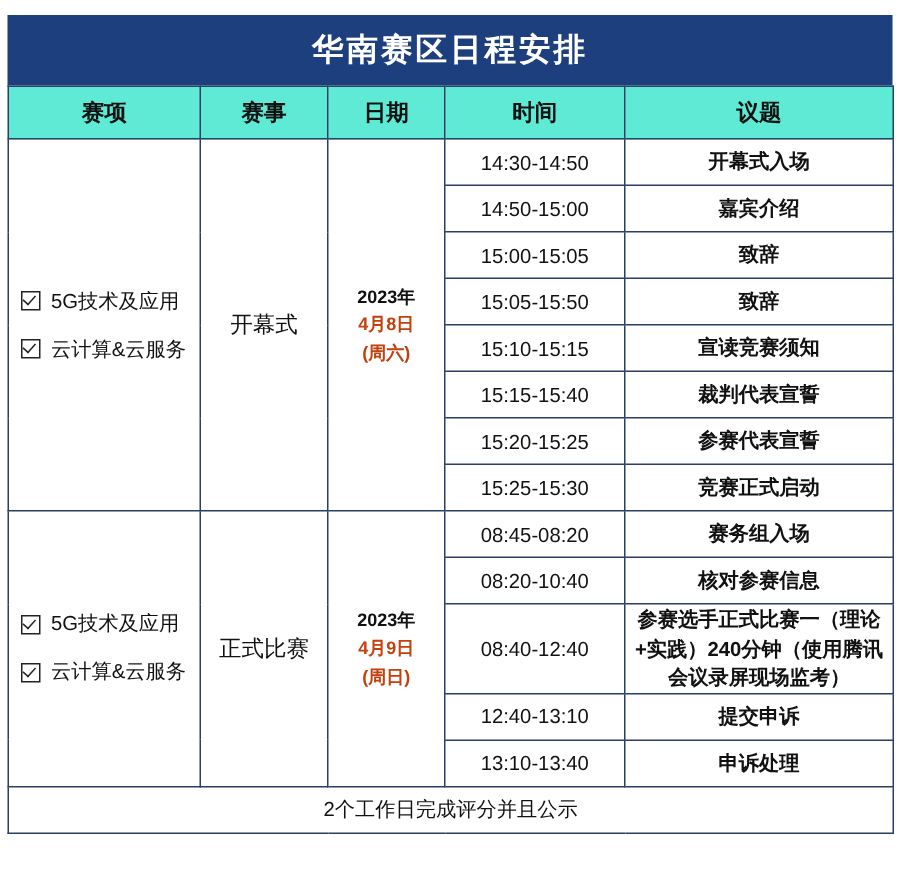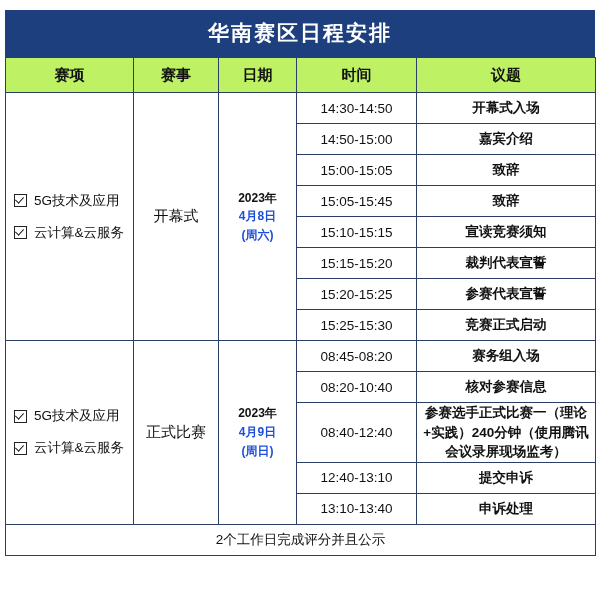--- a/index.html
+++ b/index.html
@@ -41,21 +41,21 @@
     border: 1px solid #2b3f66;
     padding: 0;
     text-align: center;
     vertical-align: middle;
     color: #111;
   }
   thead th {
     height: 34px;
     font-size: 15px;
     font-weight: bold;
-    background: #bef264;
+    background: #5eead4;
   }
   .col-item { width: 128px; }
   .col-event { width: 85px; }
   .col-date { width: 78px; }
   .col-time { width: 120px; }
   .col-topic { width: 179px; }
 
   td.item-cell {
     padding: 6px 4px;
     text-align: left;
@@ -91,21 +91,21 @@
   td.event-cell {
     font-size: 15px;
     font-weight: normal;
   }
   td.date-cell {
     font-size: 12px;
     line-height: 1.55;
     font-weight: bold;
   }
   .date-line-red {
-    color: #1d4ed8;
+    color: #c2410c;
   }
   td.time-cell {
     height: 30px;
     font-size: 13.5px;
   }
   td.topic-cell {
     height: 30px;
     font-size: 13.5px;
     padding: 5px 6px;
     line-height: 1.45;
@@ -167,29 +167,29 @@
       </tr>
       <tr>
         <td class="time-cell">14:50-15:00</td>
         <td class="topic-cell">嘉宾介绍</td>
       </tr>
       <tr>
         <td class="time-cell">15:00-15:05</td>
         <td class="topic-cell">致辞</td>
       </tr>
       <tr>
-        <td class="time-cell">15:05-15:45</td>
+        <td class="time-cell">15:05-15:50</td>
         <td class="topic-cell">致辞</td>
       </tr>
       <tr>
         <td class="time-cell">15:10-15:15</td>
         <td class="topic-cell">宣读竞赛须知</td>
       </tr>
       <tr>
-        <td class="time-cell">15:15-15:20</td>
+        <td class="time-cell">15:15-15:40</td>
         <td class="topic-cell">裁判代表宣誓</td>
       </tr>
       <tr>
         <td class="time-cell">15:20-15:25</td>
         <td class="topic-cell">参赛代表宣誓</td>
       </tr>
       <tr>
         <td class="time-cell">15:25-15:30</td>
         <td class="topic-cell">竞赛正式启动</td>
       </tr>

